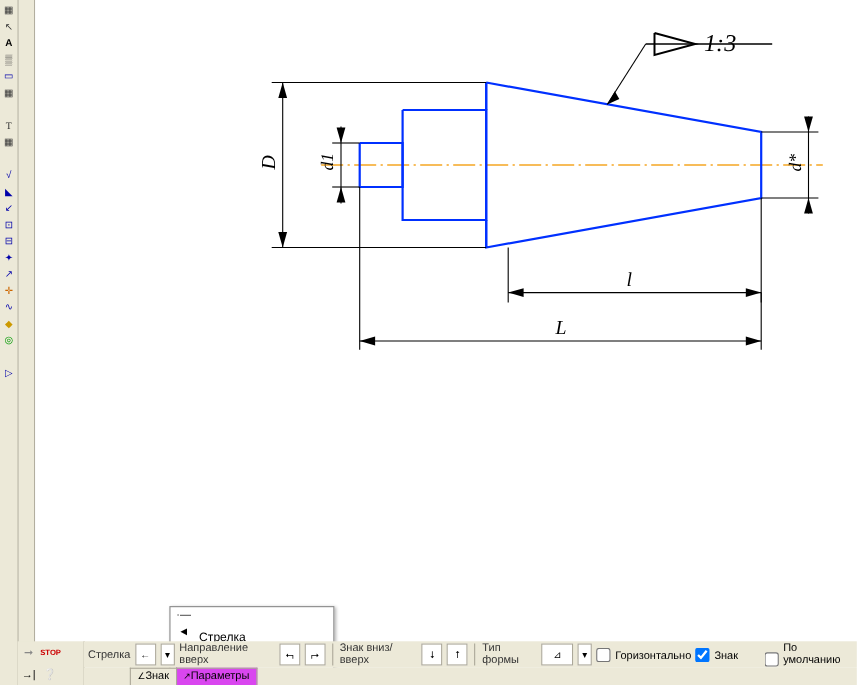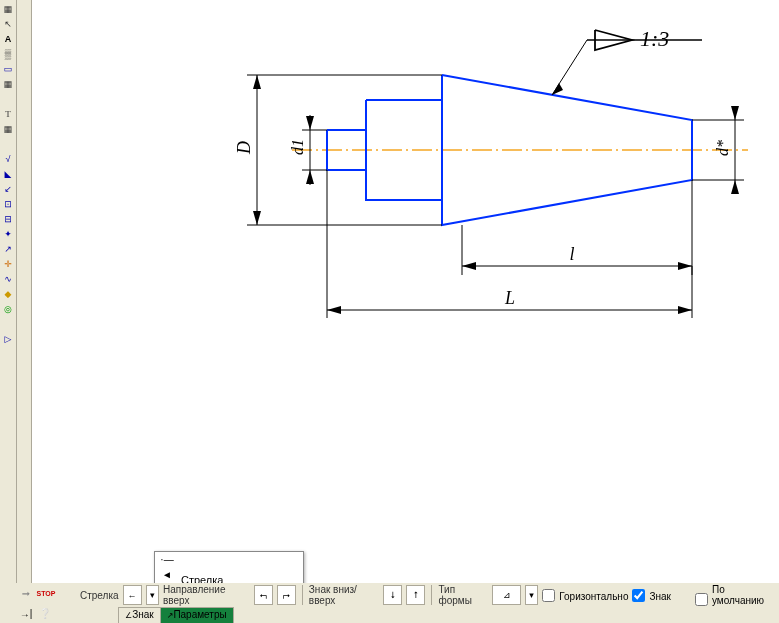--- a/index.html
+++ b/index.html
@@ -8,21 +8,21 @@
 .tb{width:14px;height:14px;margin:0 auto;display:flex;align-items:center;justify-content:center;cursor:pointer;font-size:9px;color:#333}
 .canvas{flex:1;position:relative;background:#fff}
 .popup{position:absolute;left:122px;top:551px;background:#fff;border:1px solid #888;box-shadow:1px 1px 3px rgba(0,0,0,.3);font-size:11px;width:148px}
 .popup-item{padding:2px 4px;display:flex;align-items:center;gap:6px;cursor:pointer}
 .popup-icon{width:16px;text-align:center;font-size:10px}
 .prop-left{position:absolute;left:16px;bottom:0;width:60px;height:40px;background:#ece9d8;border-right:1px solid #aca899;display:grid;grid-template-columns:1fr 1fr 1fr;grid-template-rows:1fr 1fr;place-items:center}
 .prop-left .pb{width:16px;height:16px;display:flex;align-items:center;justify-content:center;cursor:pointer;font-size:10px}
 .prop-bar{position:absolute;left:76px;bottom:16px;right:0;height:24px;background:#ece9d8;display:flex;align-items:center;gap:4px;padding:0 4px;font-size:10px}
 .tabs{position:absolute;left:76px;bottom:0;right:0;height:16px;background:#ece9d8;display:flex;font-size:10px;padding-left:2px;gap:0}
 .tab{padding:1px 6px;border:1px solid #aca899;background:#ece9d8;border-bottom:none;margin-right:-1px;cursor:pointer}
-.tab.active{background:#15803d}
+.tab.active{background:#d946ef}
 .lbl{color:#333}
 .btn-sq{width:18px;height:18px;border:1px solid #aca899;background:#fff;display:flex;align-items:center;justify-content:center;cursor:pointer;font-size:9px}
 .chk{display:flex;align-items:flex-end;gap:4px}
 .chk input{margin:0}
 svg.drawing{position:absolute;left:0;top:0}
 .sep{width:1px;height:20px;background:#aca899;margin:0 2px}
 </style>
 </head>
 <body>
 

